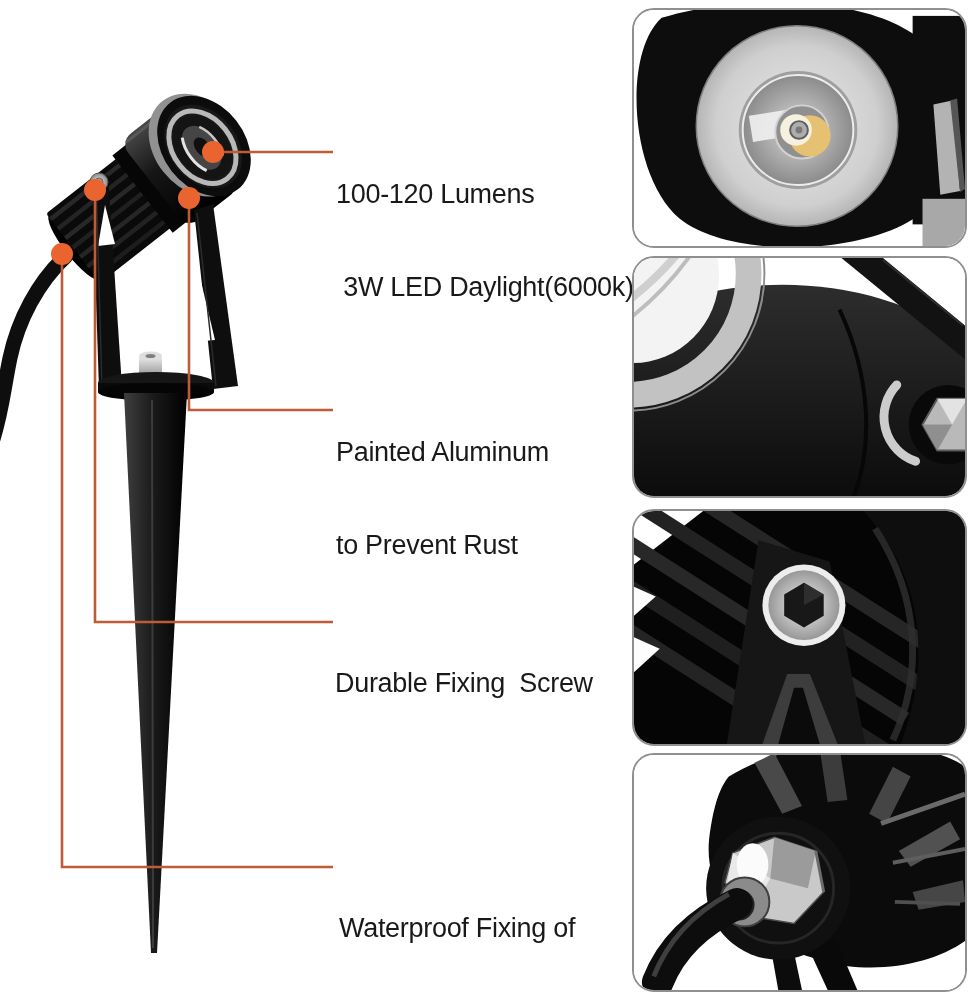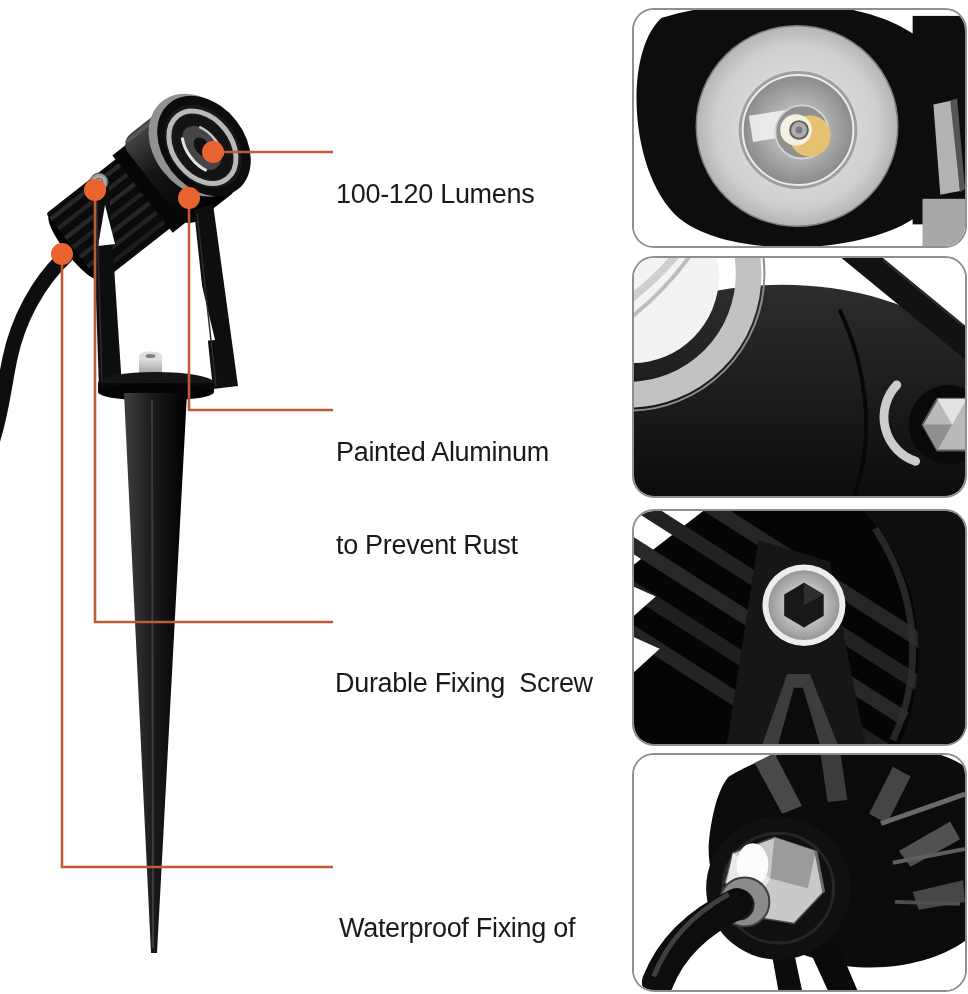--- a/index.html
+++ b/index.html
@@ -102,20 +102,21 @@
     <path class="callout-line" d="M 62,256 V 867 H 333"></path>
 
     <circle class="callout-dot" cx="213" cy="152" r="11"></circle>
     <circle class="callout-dot" cx="189" cy="198" r="11"></circle>
     <circle class="callout-dot" cx="95" cy="190" r="11"></circle>
     <circle class="callout-dot" cx="62" cy="254" r="11"></circle>
   </svg>
 
   <div class="ann" style="left:336px;top:117px">
     <div>100-120 Lumens</div>
+    <div> 3W LED Daylight(6000k)</div>
   </div>
   <div class="ann" style="left:336px;top:375px">
     <div>Painted Aluminum</div>
     <div>to Prevent Rust</div>
   </div>
   <div class="ann" style="left:335px;top:606px">
     <div>Durable Fixing  Screw</div>
     <div></div>
   </div>
   <div class="ann" style="left:339px;top:851px">

